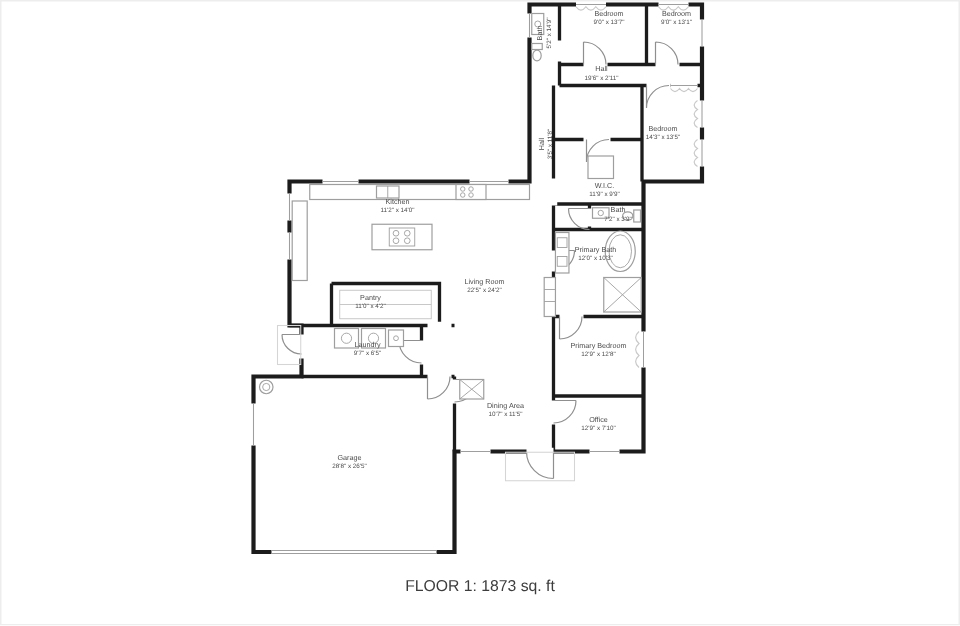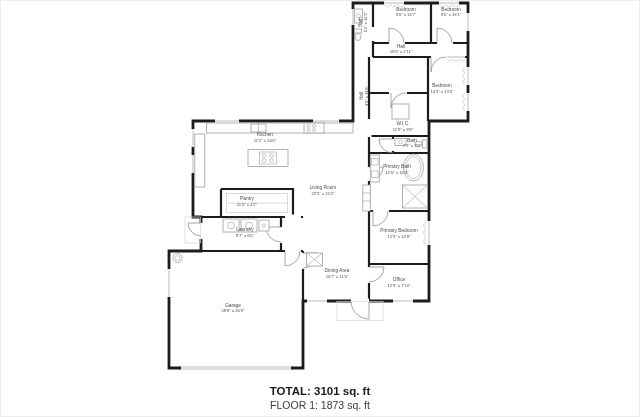--- a/index.html
+++ b/index.html
@@ -289,17 +289,16 @@
         <text class="rd" x="398" y="285.5">12'9" x 7'10"</text>
       </g>
       <g>
         <text class="rn" x="232" y="305.5">Garage</text>
         <text class="rd" x="232" y="311">28'8" x 26'5"</text>
       </g>
     </g>
   </svg>
 
   <div class="summary">
-    <div class="total">TOTAL: 3101 sq. ft</div>
     <div class="floor">FLOOR 1: 1873 sq. ft</div>
   </div>
 
 </div>
 
 </body></html>

